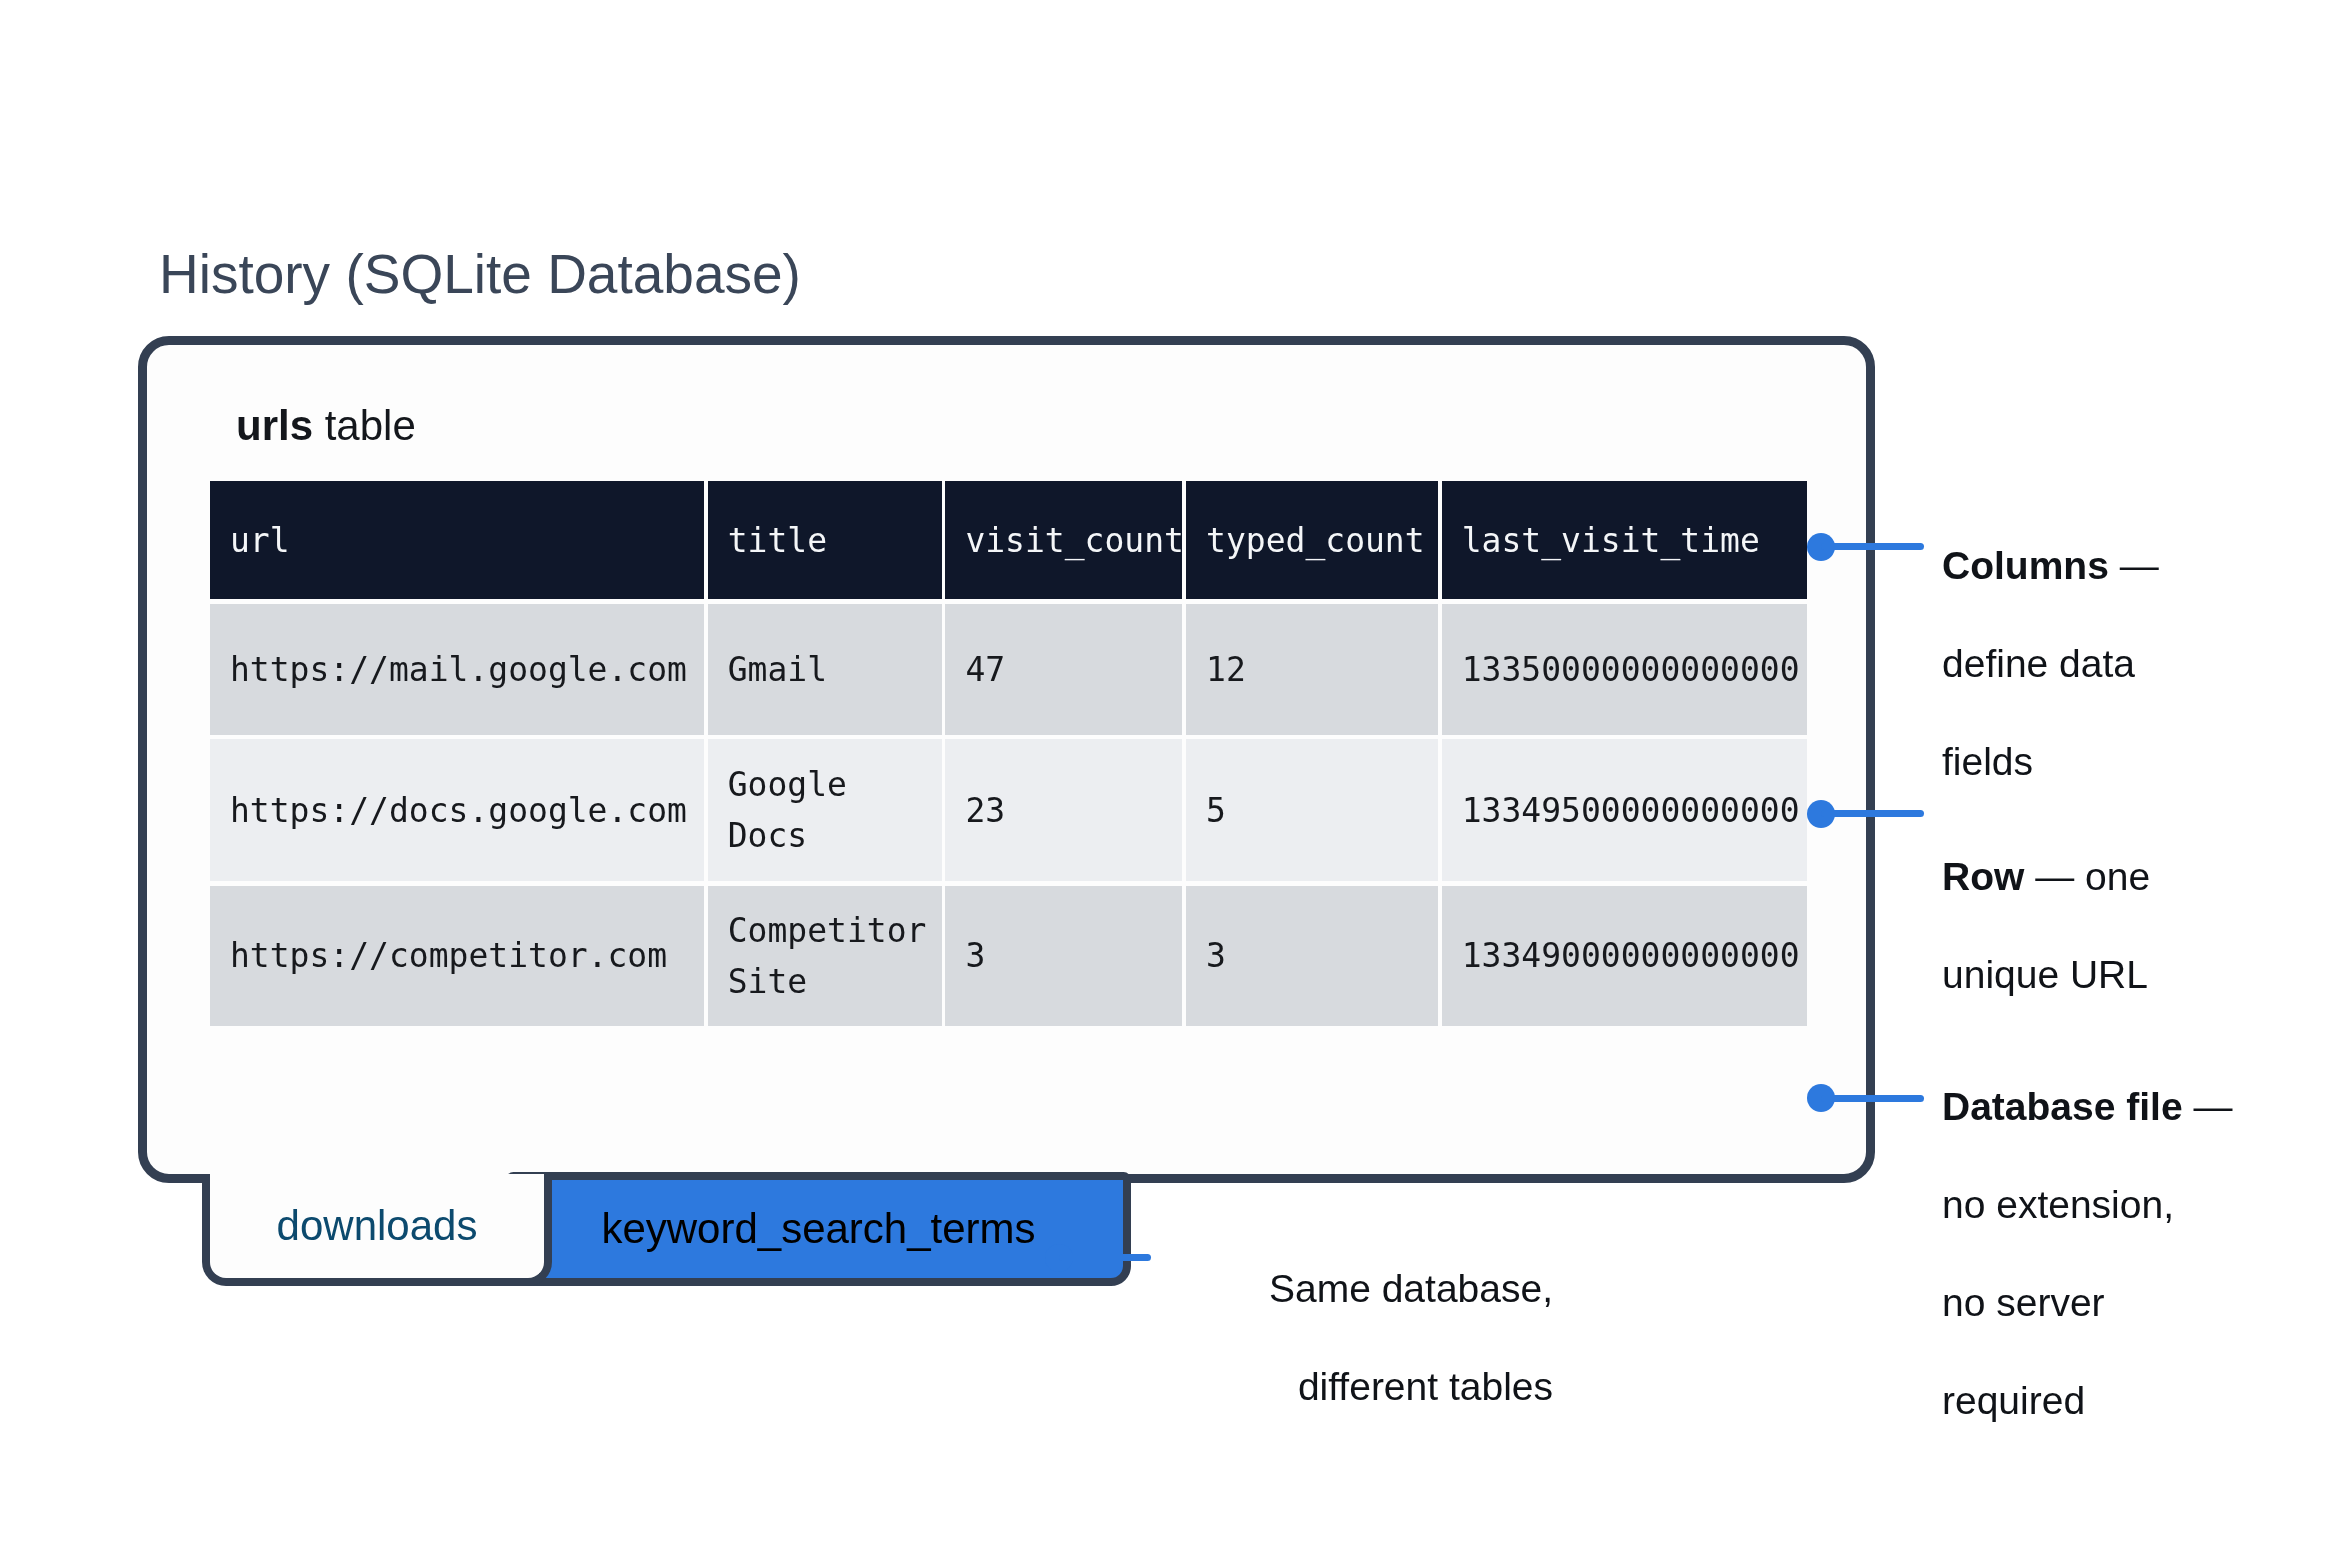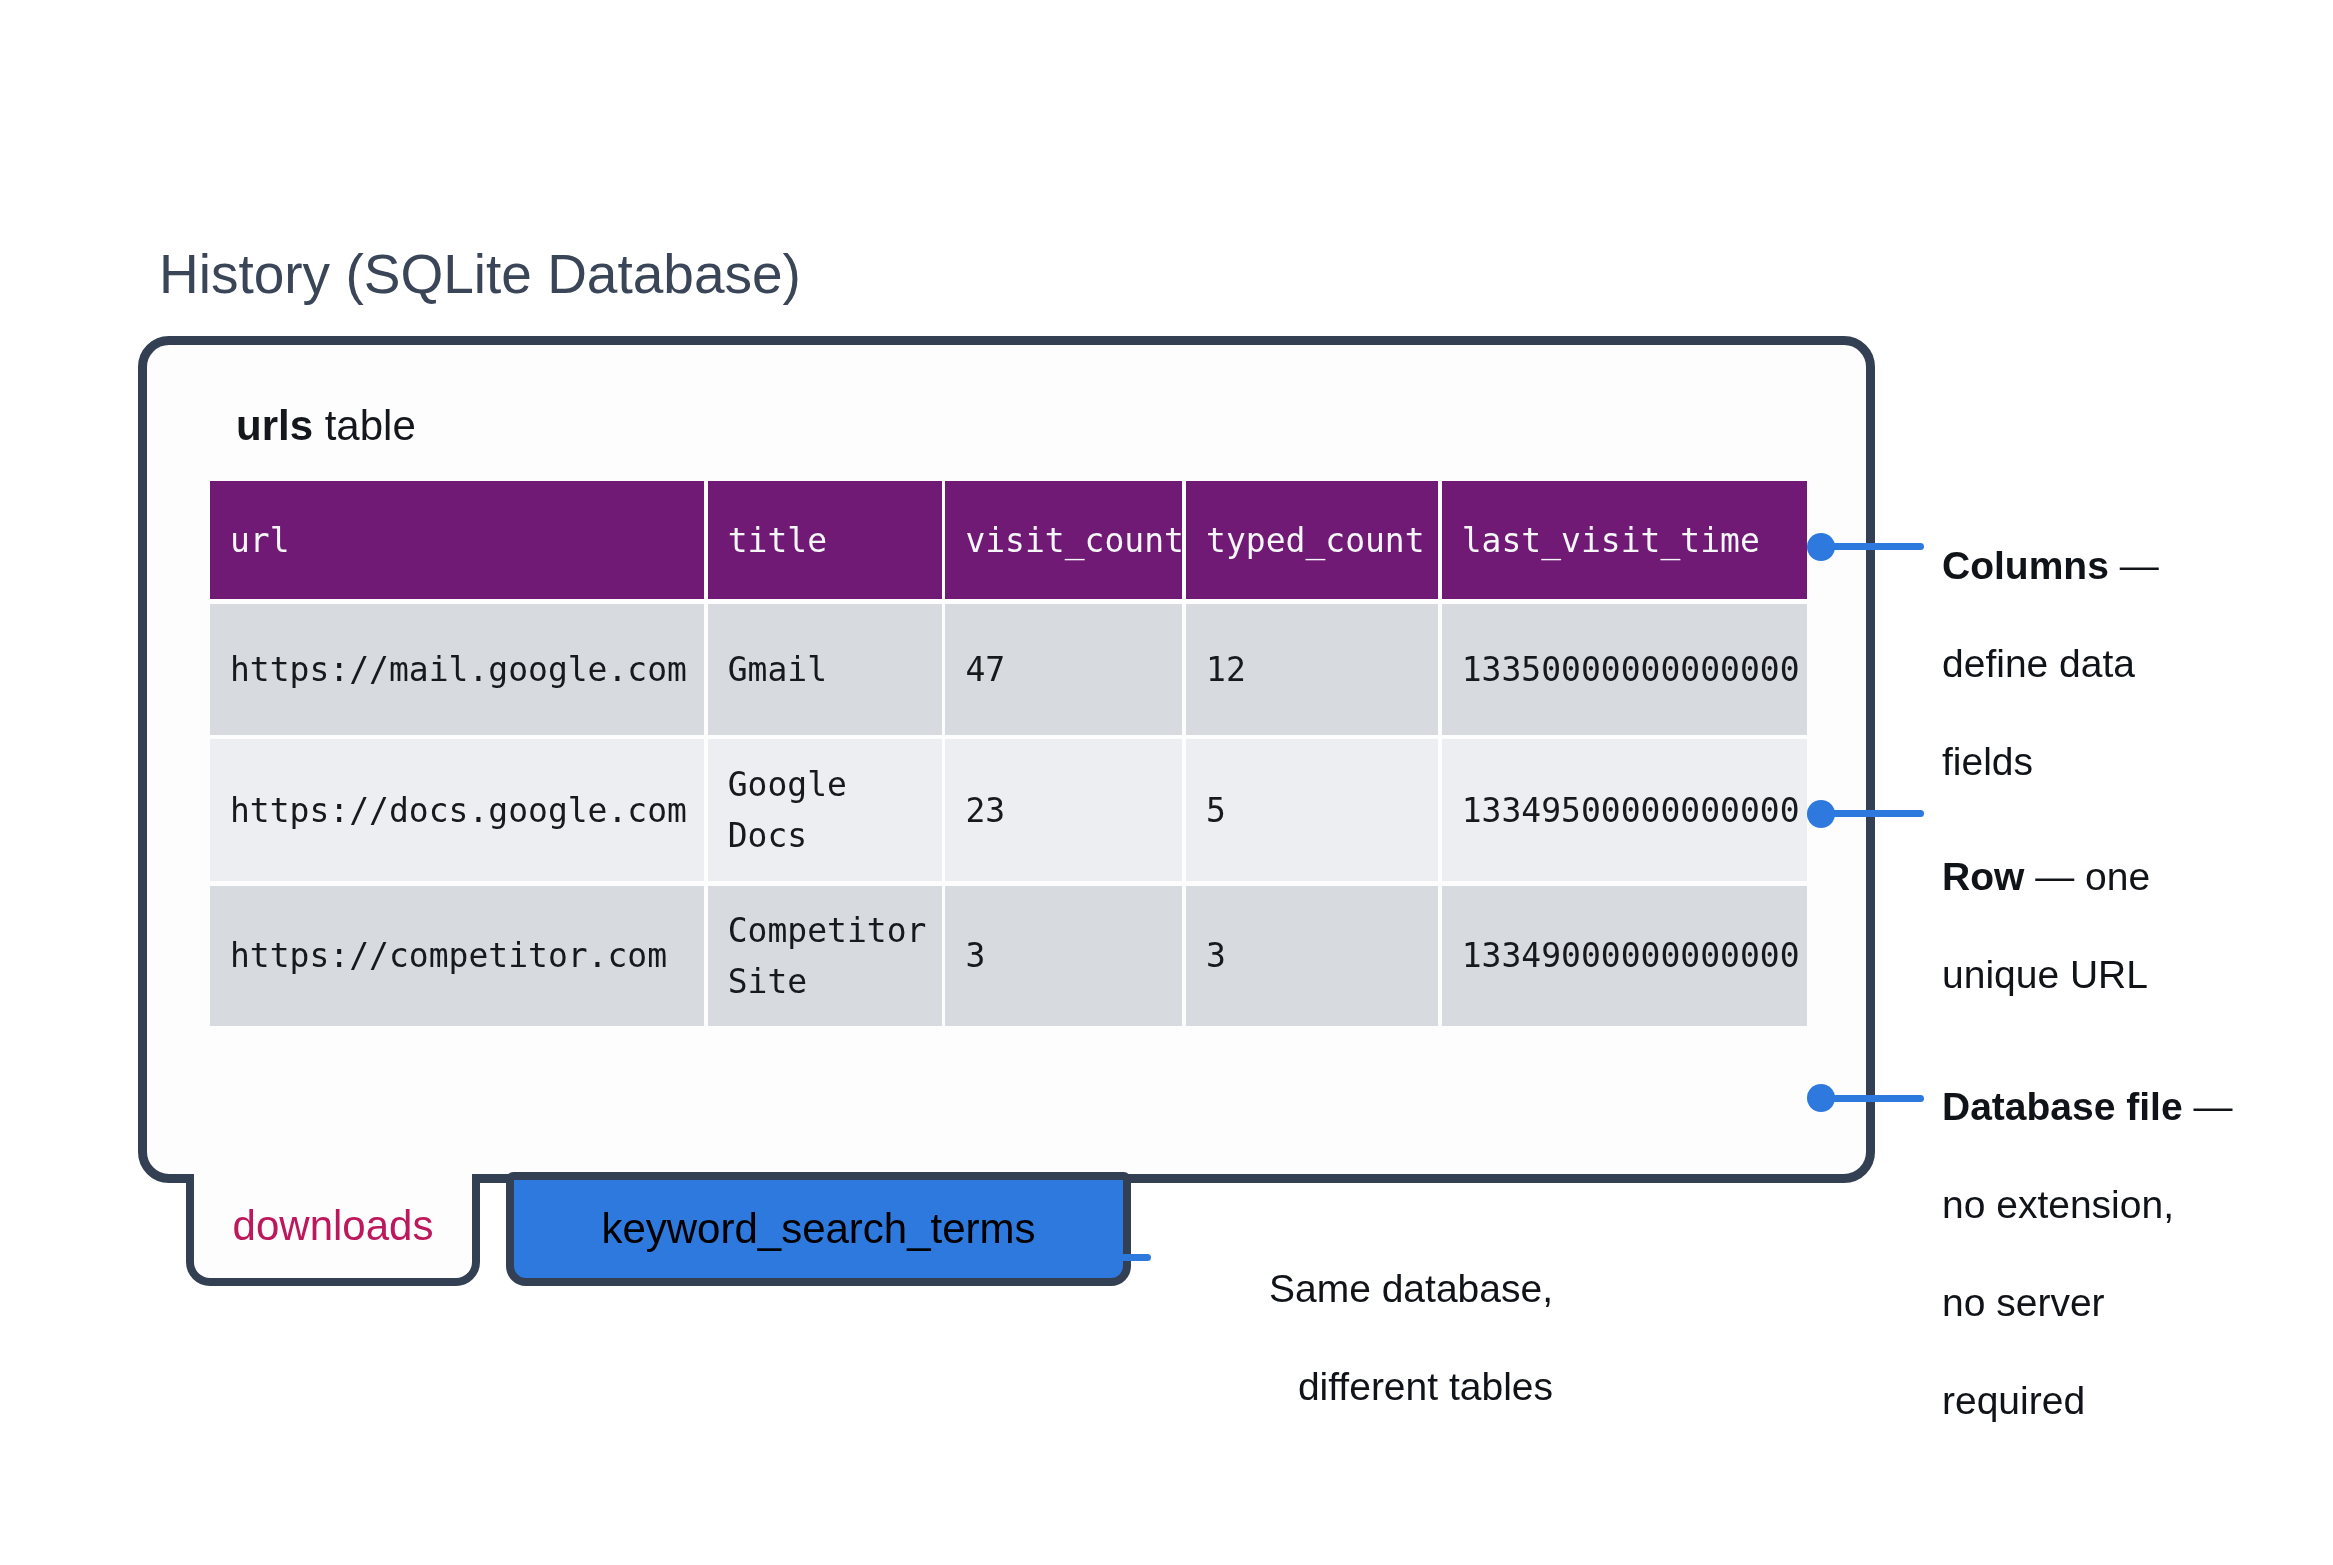--- a/index.html
+++ b/index.html
@@ -22,21 +22,21 @@
   .table-label b{font-weight:700;margin-left:26px;}
   .urls-table{
     position:absolute;left:210px;top:481px;z-index:2;
     display:grid;
     grid-template-columns:494px 234px 237px 252px 365px;
     grid-template-rows:118px 131px 142px 140px;
     column-gap:3.7px;row-gap:4.6px;
     font-family:"DejaVu Sans Mono",monospace;font-size:33px;
   }
   .th{
-    background:#701a75;color:#f4f6f8;display:flex;align-items:center;
+    background:#0f172a;color:#f4f6f8;display:flex;align-items:center;
     padding-left:20px;box-sizing:border-box;white-space:nowrap;
   }
   .td{
     color:#17191d;display:flex;align-items:center;
     padding-left:20px;box-sizing:border-box;line-height:1.55;
   }
   .row-a{background:#d7dade;}
   .row-b{background:#eceef1;}
   .conn-dot{
     position:absolute;width:28px;height:28px;border-radius:50%;
@@ -48,23 +48,23 @@
   .note{
     position:absolute;font-size:39px;line-height:50px;color:#101318;z-index:2;
   }
   .note b{font-weight:700;}
   .note-line{white-space:nowrap;margin-top:48px;}
   .tab{
     position:absolute;box-sizing:border-box;display:flex;align-items:center;
     justify-content:center;font-size:42px;white-space:nowrap;
   }
   .tab-downloads{
-    left:186px;top:1174px;width:294px;height:112px;background:#fdfdfd;
+    left:202px;top:1174px;width:350px;height:112px;background:#fdfdfd;
     border:8.3px solid #333f52;border-top:none;border-radius:0 0 24px 24px;
-    color:#be185d;z-index:5;
+    color:#0c4a6e;z-index:5;
   }
   .tab-keyword{
     left:506px;top:1172px;width:625px;height:114px;background:#2d79de;
     border:8.3px solid #333f52;border-radius:7.4px 7.4px 20px 20px;
     color:#000000;z-index:4;
   }
 </style>
 </head>
 <body>
 

